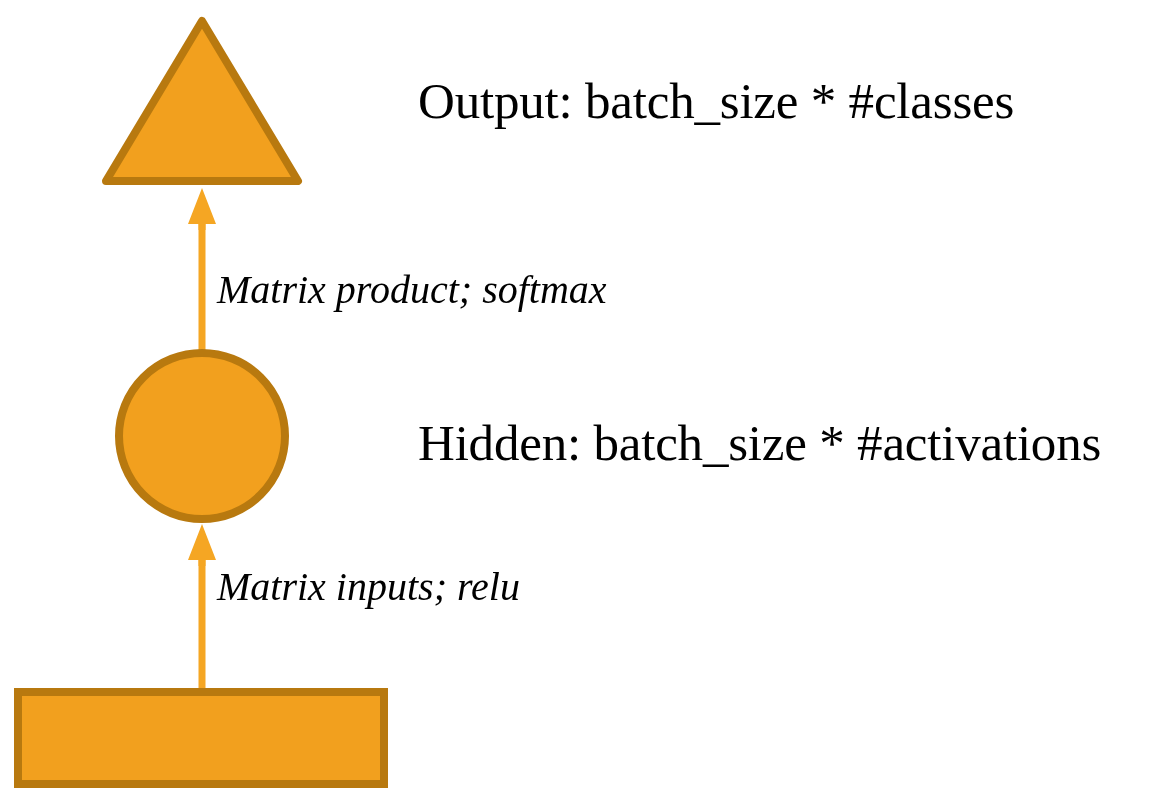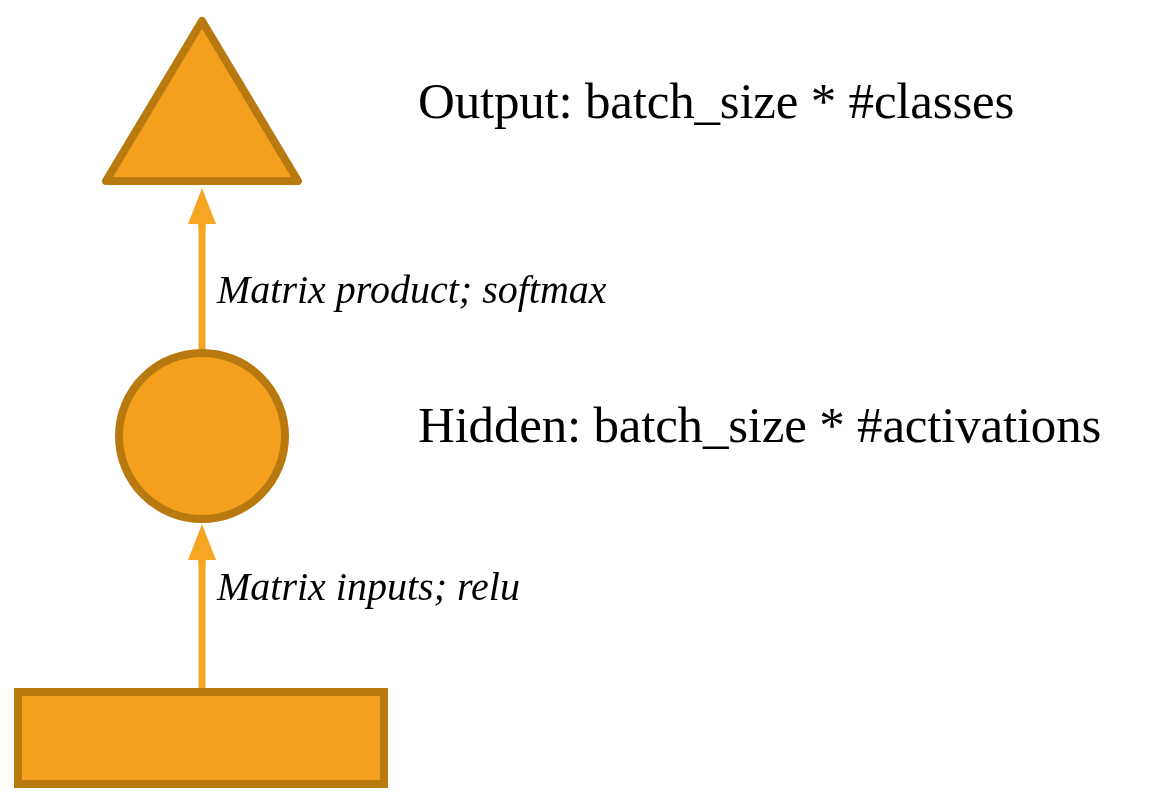--- a/index.html
+++ b/index.html
@@ -52,21 +52,21 @@
 
   .label-edge {
     font-family: "Liberation Serif", "DejaVu Serif", serif;
     font-size: 40px;
     font-style: italic;
     font-weight: 400;
     letter-spacing: 0px;
   }
 
   #label-output  { left: 418px; top: 76px; text-align: center; }
-  #label-hidden  { left: 418px; top: 400px; text-align: right; }
+  #label-hidden  { left: 418px; top: 418px; text-align: right; }
   #label-input   { left: 418px; top: 723px; }
 
   #label-edge-softmax { left: 217px; top: 242px; margin-top: 28px; }
   #label-edge-relu    { left: 217px; top: 567px; }
 </style>
 </head>
 <body>
 
 <div id="canvas">
 

